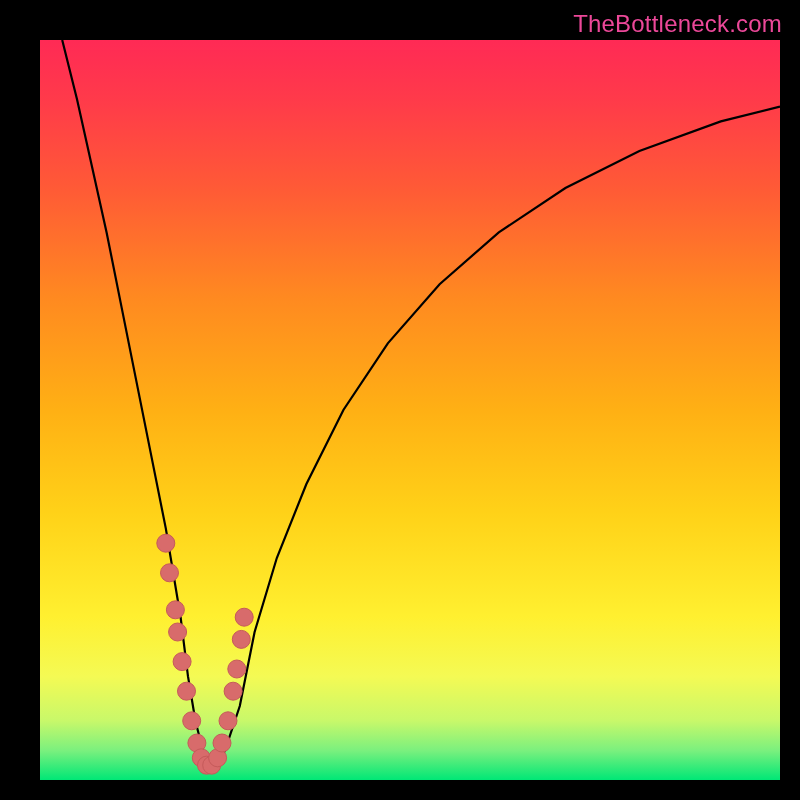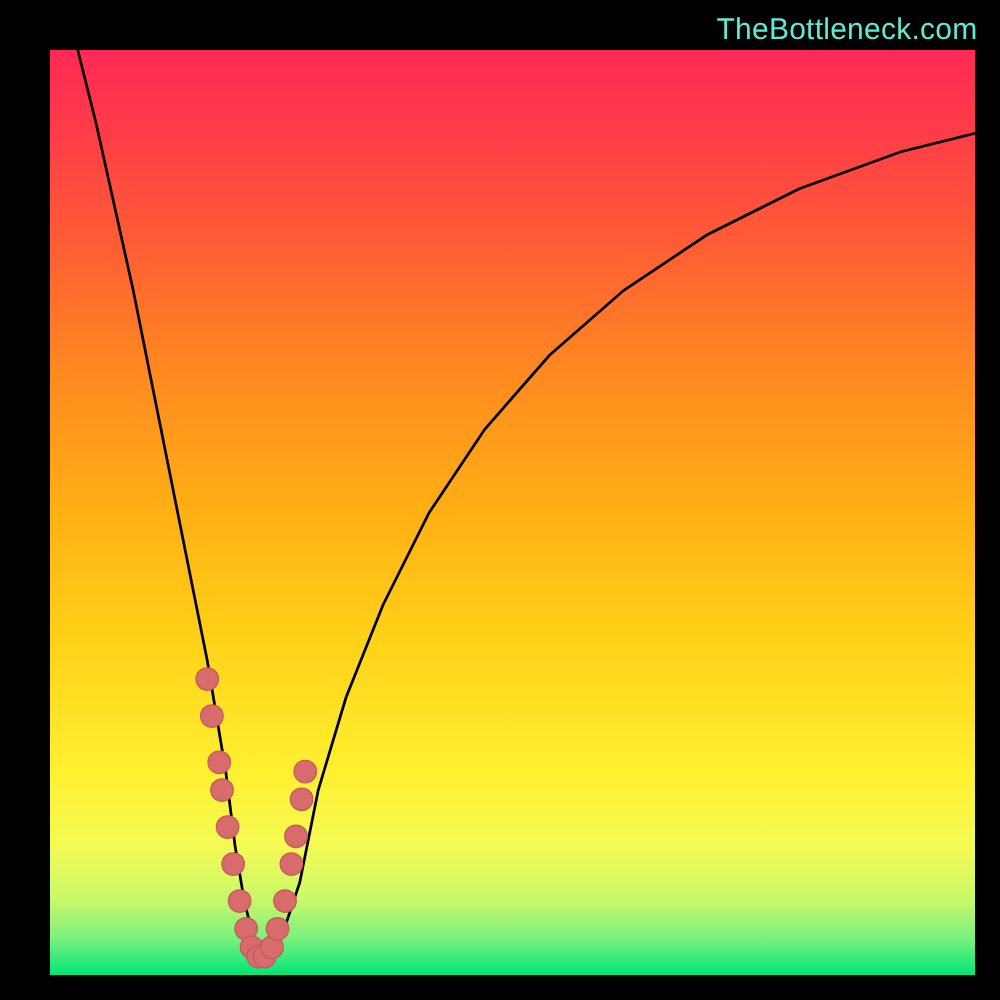--- a/index.html
+++ b/index.html
@@ -31,21 +31,21 @@
     position: absolute;
     left: 0;
     top: 0;
     width: 100%;
     height: 100%;
   }
   .watermark {
     position: absolute;
     top: 10px;
     right: 18px;
-    color: #5eead4;
+    color: #ec4899;
     font-size: 24px;
     font-weight: 500;
     letter-spacing: 0.2px;
   }
   svg {
     position: absolute;
     left: 0;
     top: 0;
   }
 </style>

